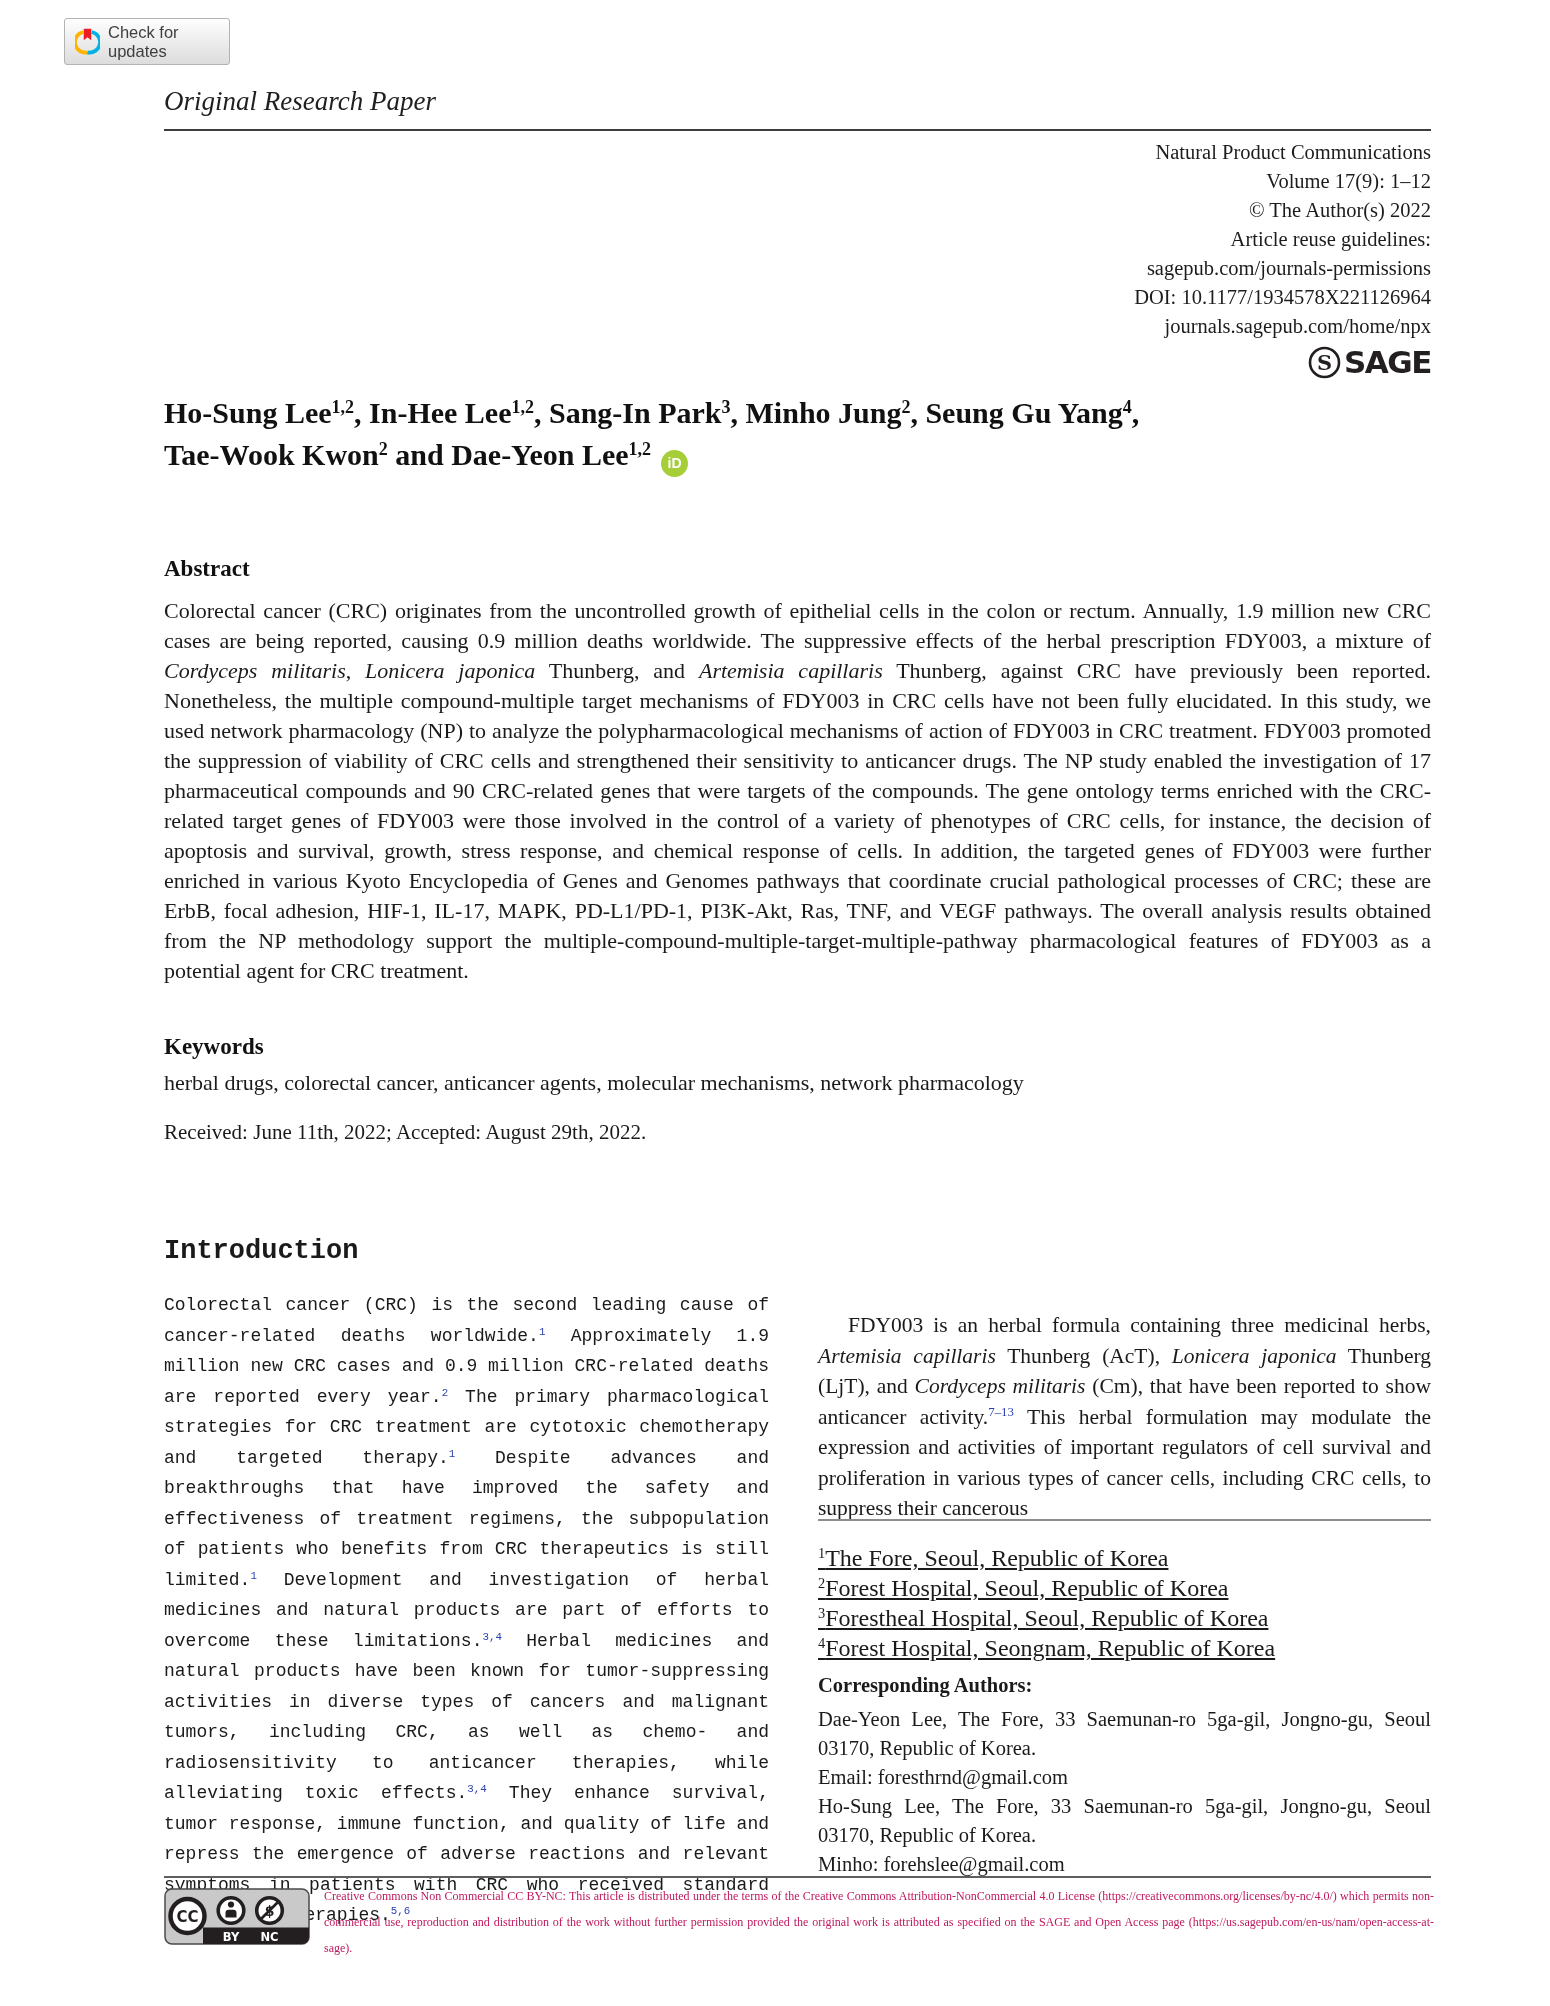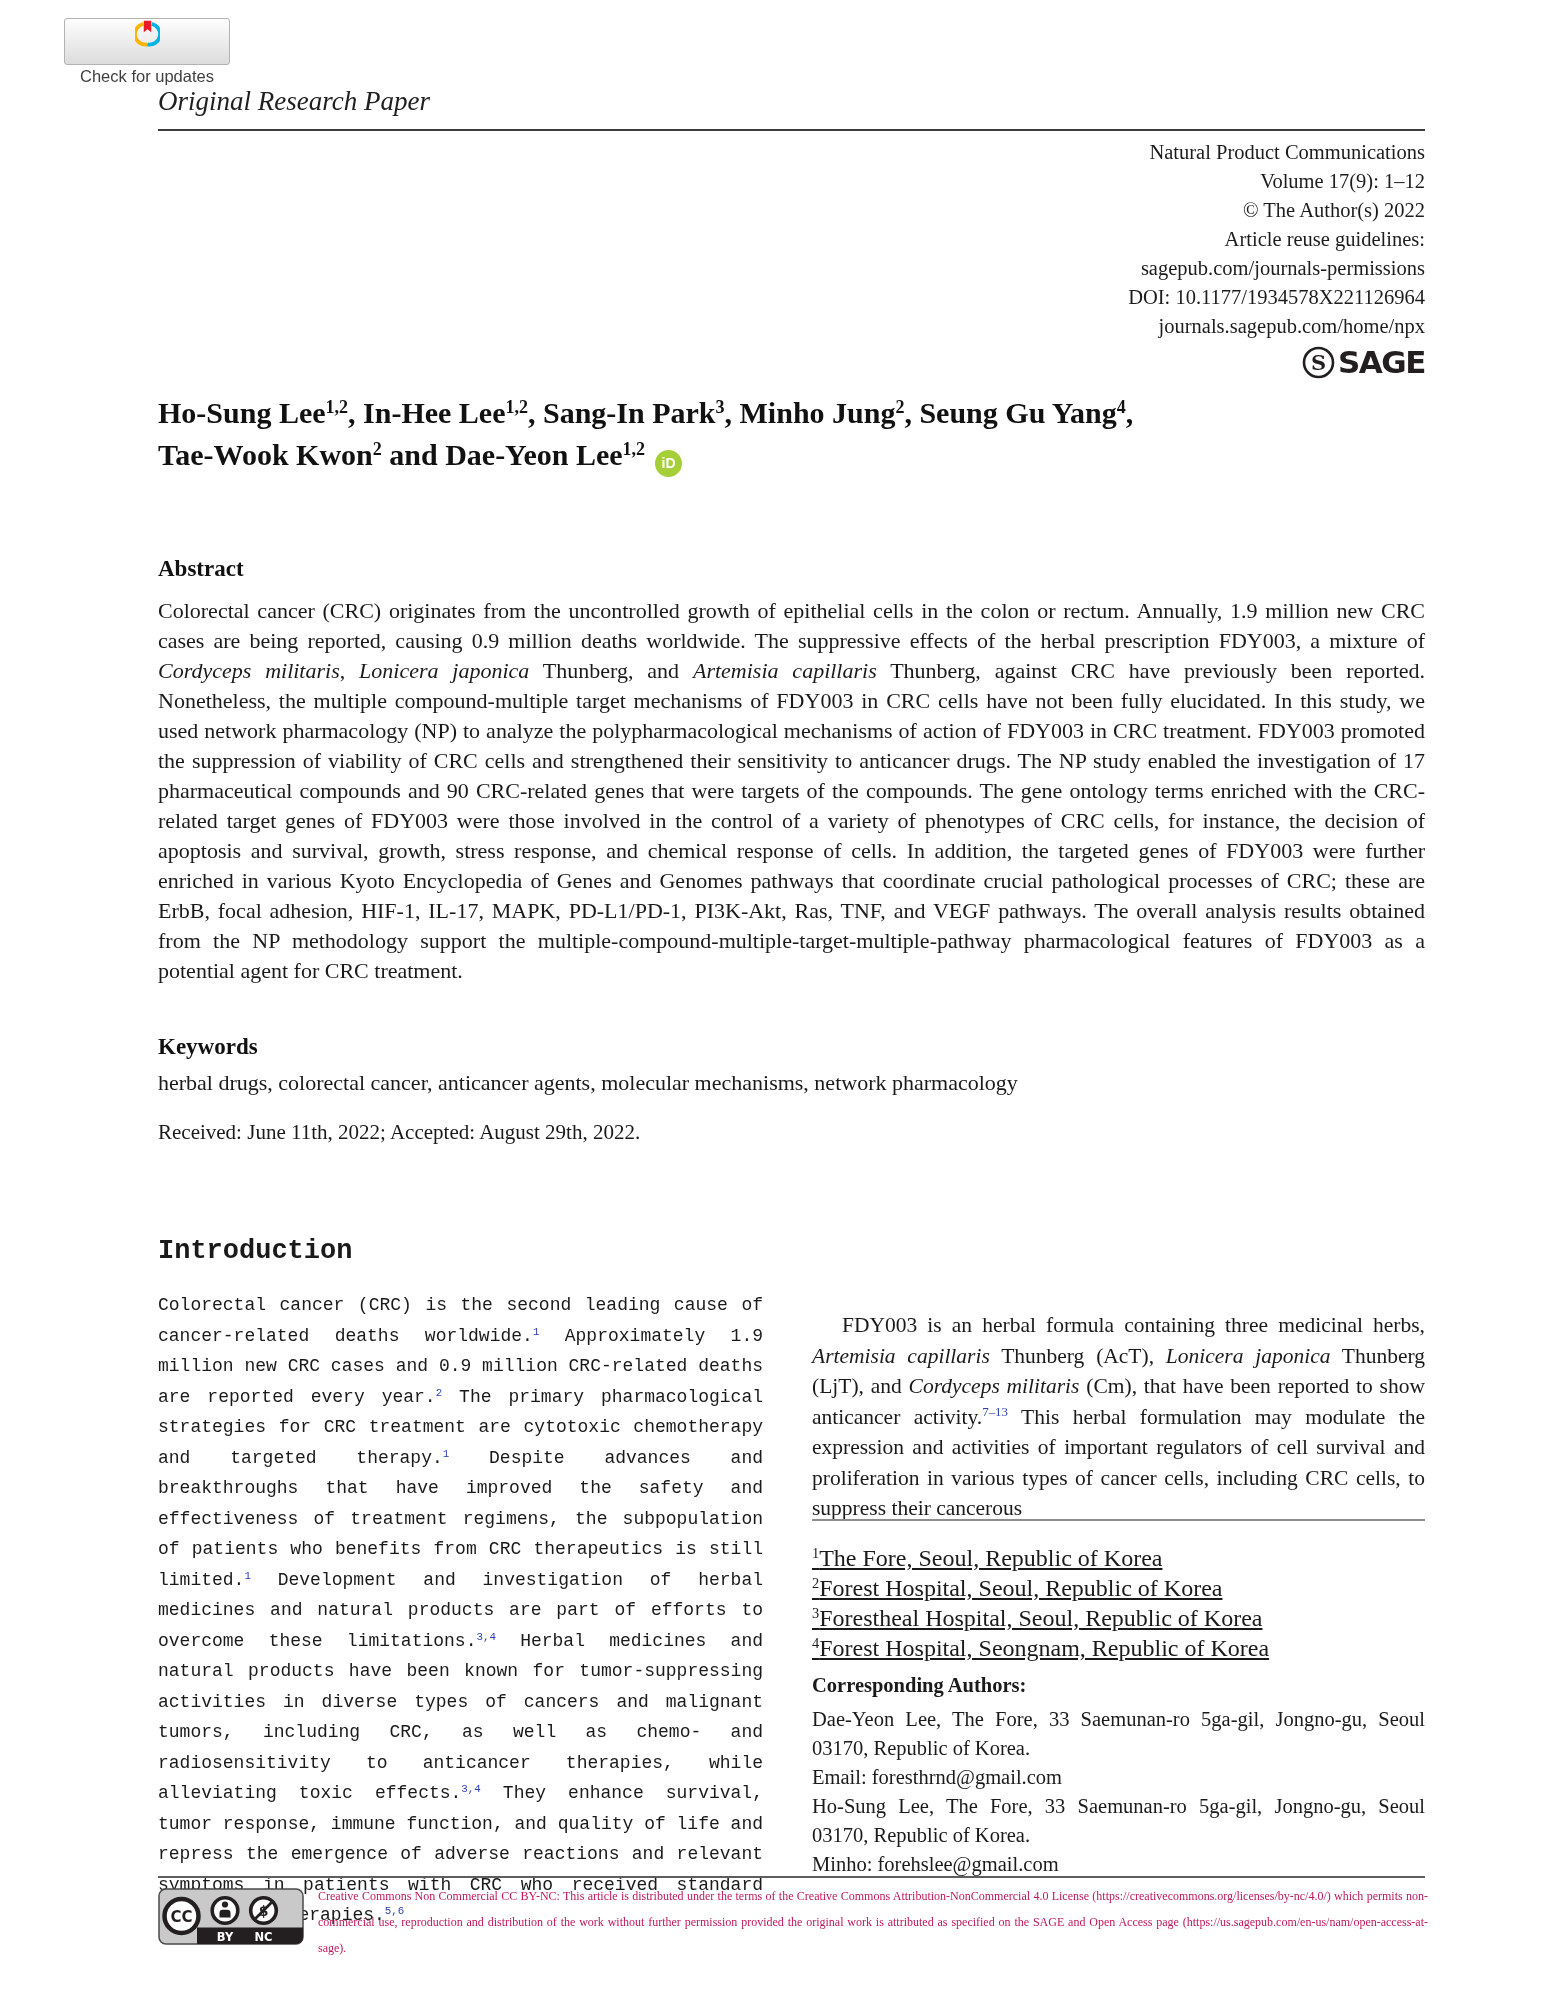--- a/index.html
+++ b/index.html
@@ -1,23 +1,23 @@
 <!DOCTYPE html>
 <html lang="en"><head>
 <meta charset="utf-8">
 <style>
   html,body{margin:0;padding:0;}
   .page{position:relative;width:1550px;height:2006px;background:#ffffff;overflow:hidden;
         font-family:"Liberation Serif","DejaVu Serif",serif;color:#1a1a1a;}
-  .content{position:absolute;left:158px;top:0;width:1267px;height:2006px;}
+  .content{position:absolute;left:164px;top:0;width:1267px;height:2006px;}
 
   
   .update-badge{position:absolute;left:64px;top:18px;width:166px;height:47px;box-sizing:border-box;
     background:linear-gradient(#fefefe,#dcdcdc);border:1px solid #b3b3b3;border-radius:3px;
-    display:flex;align-items:center;gap:18px;padding:0 10px;cursor:pointer;flex-direction:column;}
+    display:flex;align-items:center;gap:8px;padding:0 10px;cursor:pointer;}
   .update-badge-label{font-family:"Liberation Sans","DejaVu Sans",sans-serif;font-size:16.5px;color:#3f3f3f;}
 
   .category{position:absolute;left:0;top:86px;font-style:italic;font-size:27px;color:#1f1f1f;}
   .header-rule{position:absolute;left:0;top:129px;width:100%;border-top:2px solid #3d3d3d;}
 
   .article-title{position:absolute;left:0;top:146px;width:810px;font-weight:bold;font-size:40px;line-height:50px;color:#111;}
   .article-title span{display:block;}
 
   .journal-block{position:absolute;right:0;top:138px;text-align:right;font-size:20.5px;line-height:29px;color:#1c1c1c;}
   .journal-link{cursor:pointer;}

